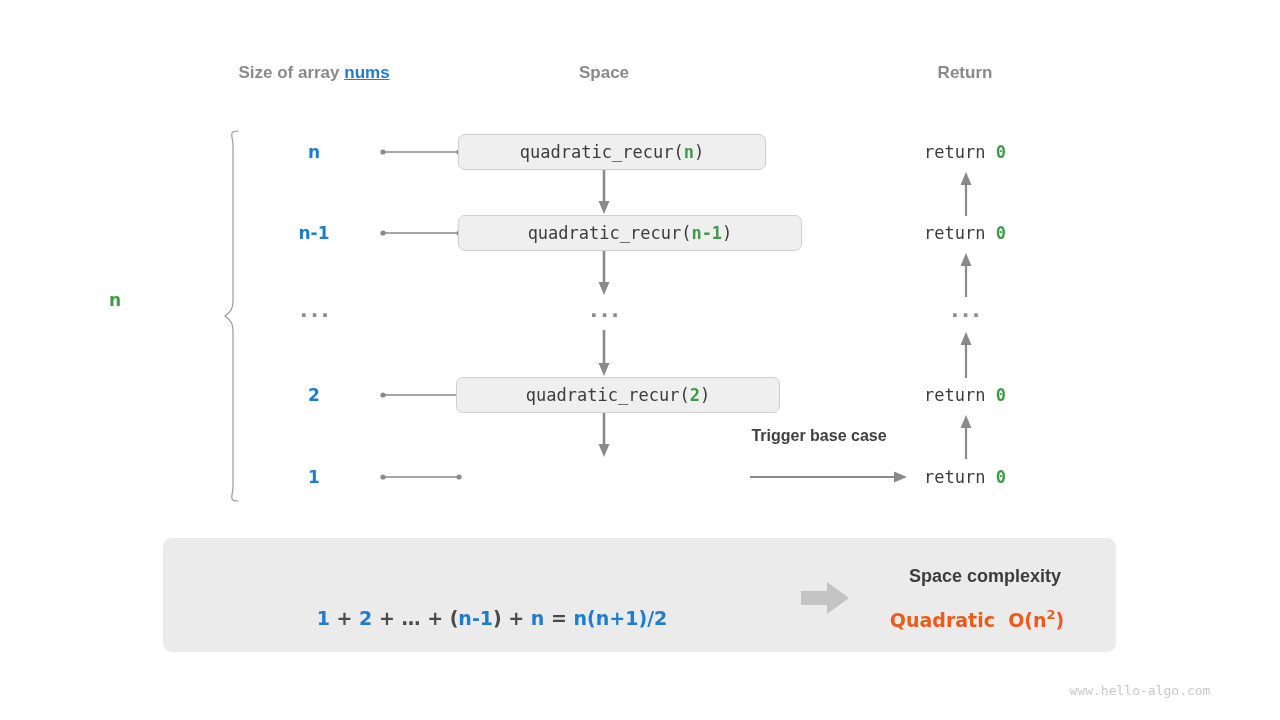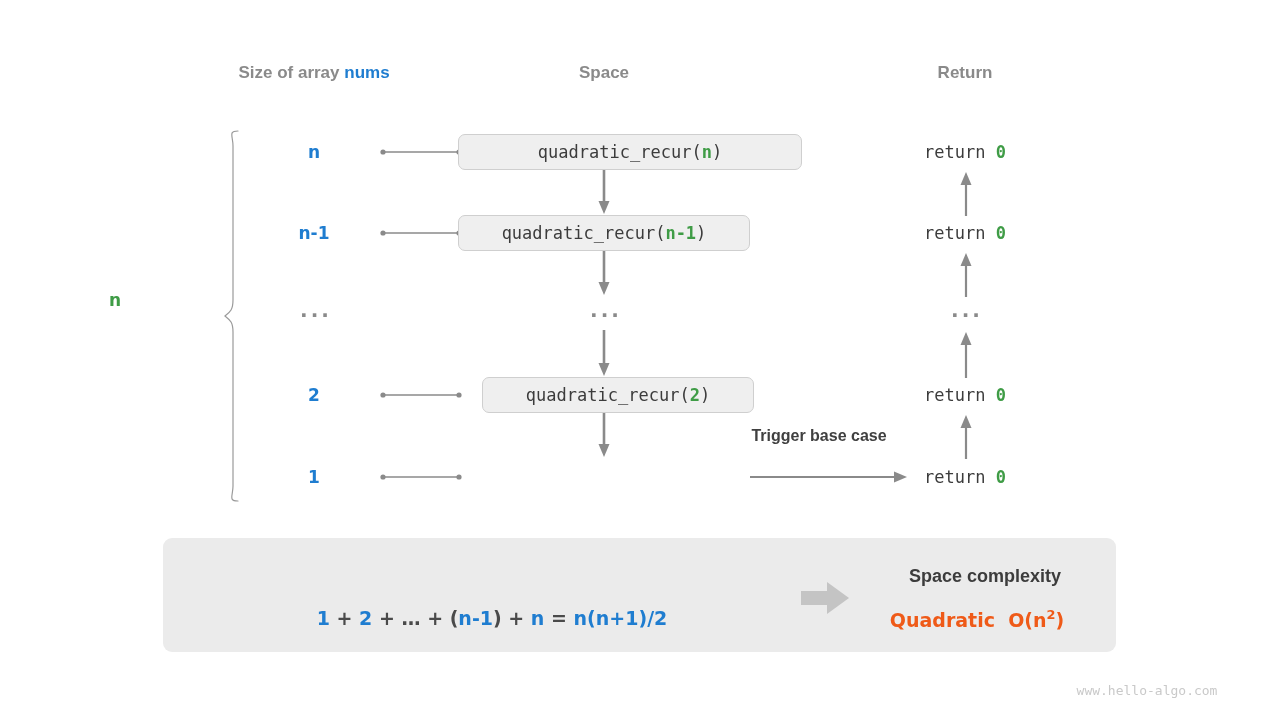--- a/index.html
+++ b/index.html
@@ -25,21 +25,21 @@
 
   
   .col-header {
     font-size: 17px;
     font-weight: bold;
     color: #8a8a8a;
     white-space: nowrap;
     text-align: center;
     transform: translateX(-50%);
   }
-  .col-header .hl { color: #1f7dd0; }
+  .col-header .hl { color: #1f7dd0; text-decoration: underline; }
 
   
   .size-label {
     font-size: 17px;
     font-weight: bold;
     color: #1f7dd0;
     white-space: nowrap;
     text-align: center;
     transform: translate(-50%, -50%);
     font-family: "DejaVu Sans", sans-serif;
@@ -187,21 +187,21 @@
   <div class="abs depth-caption" style="left:115px; top:284px;">
     <div class="depth-n">n</div>
   </div>
 
   <div class="abs size-label" style="left:314px; top:152px;">n</div>
   <svg class="abs" style="left:378px; top:145px;" width="86" height="14">
     <line x1="5" y1="7" x2="81" y2="7" stroke="#8a8a8a" stroke-width="1.6"></line>
     <circle cx="5" cy="7" r="2.6" fill="#8a8a8a"></circle>
     <circle cx="81" cy="7" r="2.6" fill="#8a8a8a"></circle>
   </svg>
-  <div class="abs call-box" style="left:458px; top:152px; width:344px;">
+  <div class="abs call-box" style="left:458px; top:152px; width:308px;">
     <span>quadratic_recur(</span><span class="arg">n</span><span>)</span>
   </div>
   <div class="abs return-label" style="left:965px; top:152px;">
     <span>return </span><span class="val">0</span>
   </div>
 
   <svg class="abs" style="left:594px; top:170px;" width="20" height="46">
     <line x1="10" y1="0" x2="10" y2="34" stroke="#8a8a8a" stroke-width="2.6"></line>
     <path d="M 10 44 L 4.5 31 L 15.5 31 Z" fill="#8a8a8a"></path>
   </svg>
@@ -210,21 +210,21 @@
     <line x1="10" y1="46" x2="10" y2="12" stroke="#8a8a8a" stroke-width="2.2"></line>
     <path d="M 10 2 L 4.5 15 L 15.5 15 Z" fill="#8a8a8a"></path>
   </svg>
 
   <div class="abs size-label" style="left:314px; top:233px;">n-1</div>
   <svg class="abs" style="left:378px; top:226px;" width="86" height="14">
     <line x1="5" y1="7" x2="81" y2="7" stroke="#8a8a8a" stroke-width="1.6"></line>
     <circle cx="5" cy="7" r="2.6" fill="#8a8a8a"></circle>
     <circle cx="81" cy="7" r="2.6" fill="#8a8a8a"></circle>
   </svg>
-  <div class="abs call-box" style="left:458px; top:233px; width:292px;">
+  <div class="abs call-box" style="left:458px; top:233px; width:344px;">
     <span>quadratic_recur(</span><span class="arg">n-1</span><span>)</span>
   </div>
   <div class="abs return-label" style="left:965px; top:233px;">
     <span>return </span><span class="val">0</span>
   </div>
 
   <svg class="abs" style="left:594px; top:251px;" width="20" height="46">
     <line x1="10" y1="0" x2="10" y2="34" stroke="#8a8a8a" stroke-width="2.6"></line>
     <path d="M 10 44 L 4.5 31 L 15.5 31 Z" fill="#8a8a8a"></path>
   </svg>
@@ -247,21 +247,21 @@
     <line x1="10" y1="48" x2="10" y2="12" stroke="#8a8a8a" stroke-width="2.2"></line>
     <path d="M 10 2 L 4.5 15 L 15.5 15 Z" fill="#8a8a8a"></path>
   </svg>
 
   <div class="abs size-label" style="left:314px; top:395px;">2</div>
   <svg class="abs" style="left:378px; top:388px;" width="86" height="14">
     <line x1="5" y1="7" x2="81" y2="7" stroke="#8a8a8a" stroke-width="1.6"></line>
     <circle cx="5" cy="7" r="2.6" fill="#8a8a8a"></circle>
     <circle cx="81" cy="7" r="2.6" fill="#8a8a8a"></circle>
   </svg>
-  <div class="abs call-box" style="left:482px; top:395px; width:272px;">
+  <div class="abs call-box" style="left:456px; top:395px; width:324px;">
     <span>quadratic_recur(</span><span class="arg">2</span><span>)</span>
   </div>
   <div class="abs return-label" style="left:965px; top:395px;">
     <span>return </span><span class="val">0</span>
   </div>
 
   <svg class="abs" style="left:594px; top:413px;" width="20" height="46">
     <line x1="10" y1="0" x2="10" y2="34" stroke="#8a8a8a" stroke-width="2.6"></line>
     <path d="M 10 44 L 4.5 31 L 15.5 31 Z" fill="#8a8a8a"></path>
   </svg>
@@ -308,15 +308,15 @@
   <svg class="abs" style="left:801px; top:581px;" width="50" height="34">
     <path d="M 0 10 L 26 10 L 26 1 L 48 17 L 26 33 L 26 24 L 0 24 Z" fill="#c4c4c4"></path>
   </svg>
 
   <div class="abs complexity-title" style="left:977px; top:576px;margin-left:8px;">Space complexity</div>
   <div class="abs complexity-value" style="left:977px; top:619px;">
     <span>Quadratic</span>&nbsp;
     <span>O(n</span><sup>2</sup><span>)</span>
   </div>
 
-  <div class="abs watermark" style="left:1140px; top:683px;margin-left:7px;">www.hello-algo.com</div>
+  <div class="abs watermark" style="left:1140px; top:683px;">www.hello-algo.com</div>
 
 </div>
 
 </body></html>

